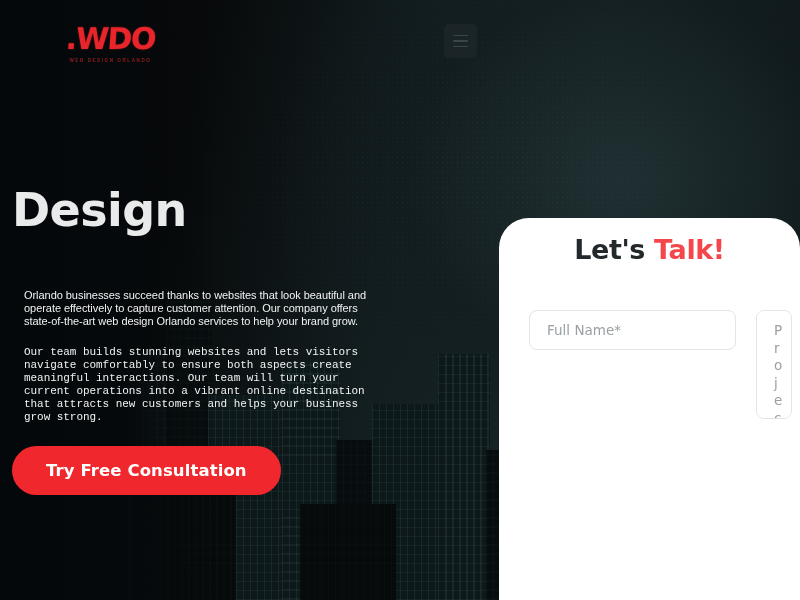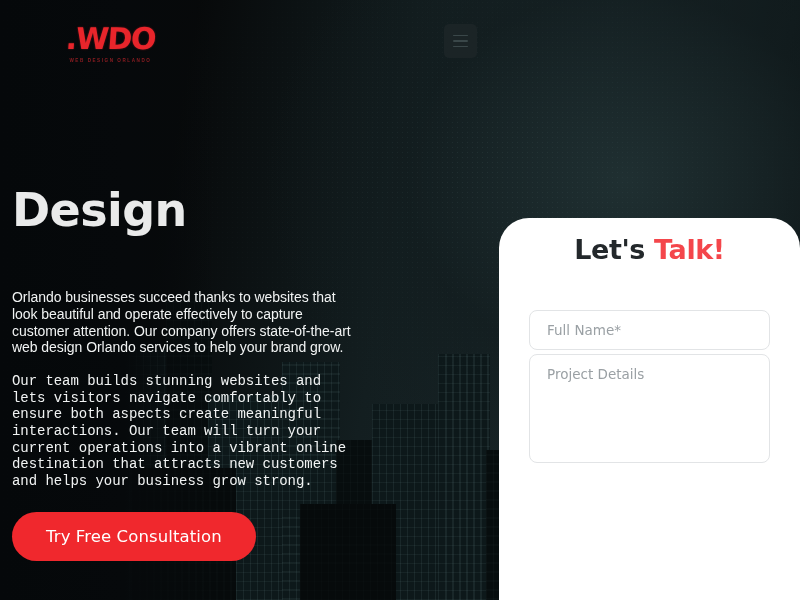--- a/index.html
+++ b/index.html
@@ -90,32 +90,32 @@
   .content { position:absolute; left:12px; top:178px; width:360px; z-index:15; }
 
   .headline {
     font-family:"DejaVu Sans", sans-serif;
     font-size:46px; font-weight:700; line-height:1.42;
     color:#e9eaea; letter-spacing:-0.6px; white-space:nowrap;
   }
 
   .para {
     margin-top:0;
-    font-size:14px; line-height:1.19;
-    color:#f1f3f3; font-weight:400; letter-spacing:-0.05px;
+    font-size:11px; line-height:1.19;
+    color:#f1f3f3; font-weight:400; letter-spacing:-0.05px;margin-left:12px;
   }
   .para-1 { margin-top:46px; width:344px; }
   .para-2 { margin-top:17px; width:348px;font-family:Liberation Mono, monospace; }
 
   .cta {
     display:inline-block; margin-top:22px;
     background:#F0282D; color:#ffffff;
     border:none; border-radius:26px;
     padding:15px 34px;
-    font-size:16.5px; font-weight:400;
+    font-size:16.5px; font-weight:700;
     letter-spacing:.1px; cursor:pointer;
     font-family:"DejaVu Sans", sans-serif;
   }
 
   
   .form-card {
     position:absolute; left:499px; top:218px;
     width:301px; height:390px;
     background:#ffffff;
     border-top-left-radius:30px;
@@ -126,21 +126,21 @@
   }
   .form-title {
     text-align:center;
     font-family:"DejaVu Sans", sans-serif;
     font-size:27px; font-weight:700; letter-spacing:-.4px;
     margin-bottom:0;
   }
   .form-title .t-dark { color:#23282b; }
   .form-title .t-red  { color:#F4464B; }
 
-  .fields { margin-top:45px; display:flex; flex-direction:column; gap:4px; }
+  .fields { margin-top:45px; display:flex; flex-direction:row; gap:20px; }
 
   .field {
     width:241px; height:40px;
     border:1px solid #e2e4e6; border-radius:8px;
     background:#fff; outline:none;
     padding:0 17px;
     font-family:"DejaVu Sans", sans-serif;
     font-size:13.5px; color:#2c3134;
   }
   .field::placeholder { color:#9aa0a4; font-size:13.5px; }

